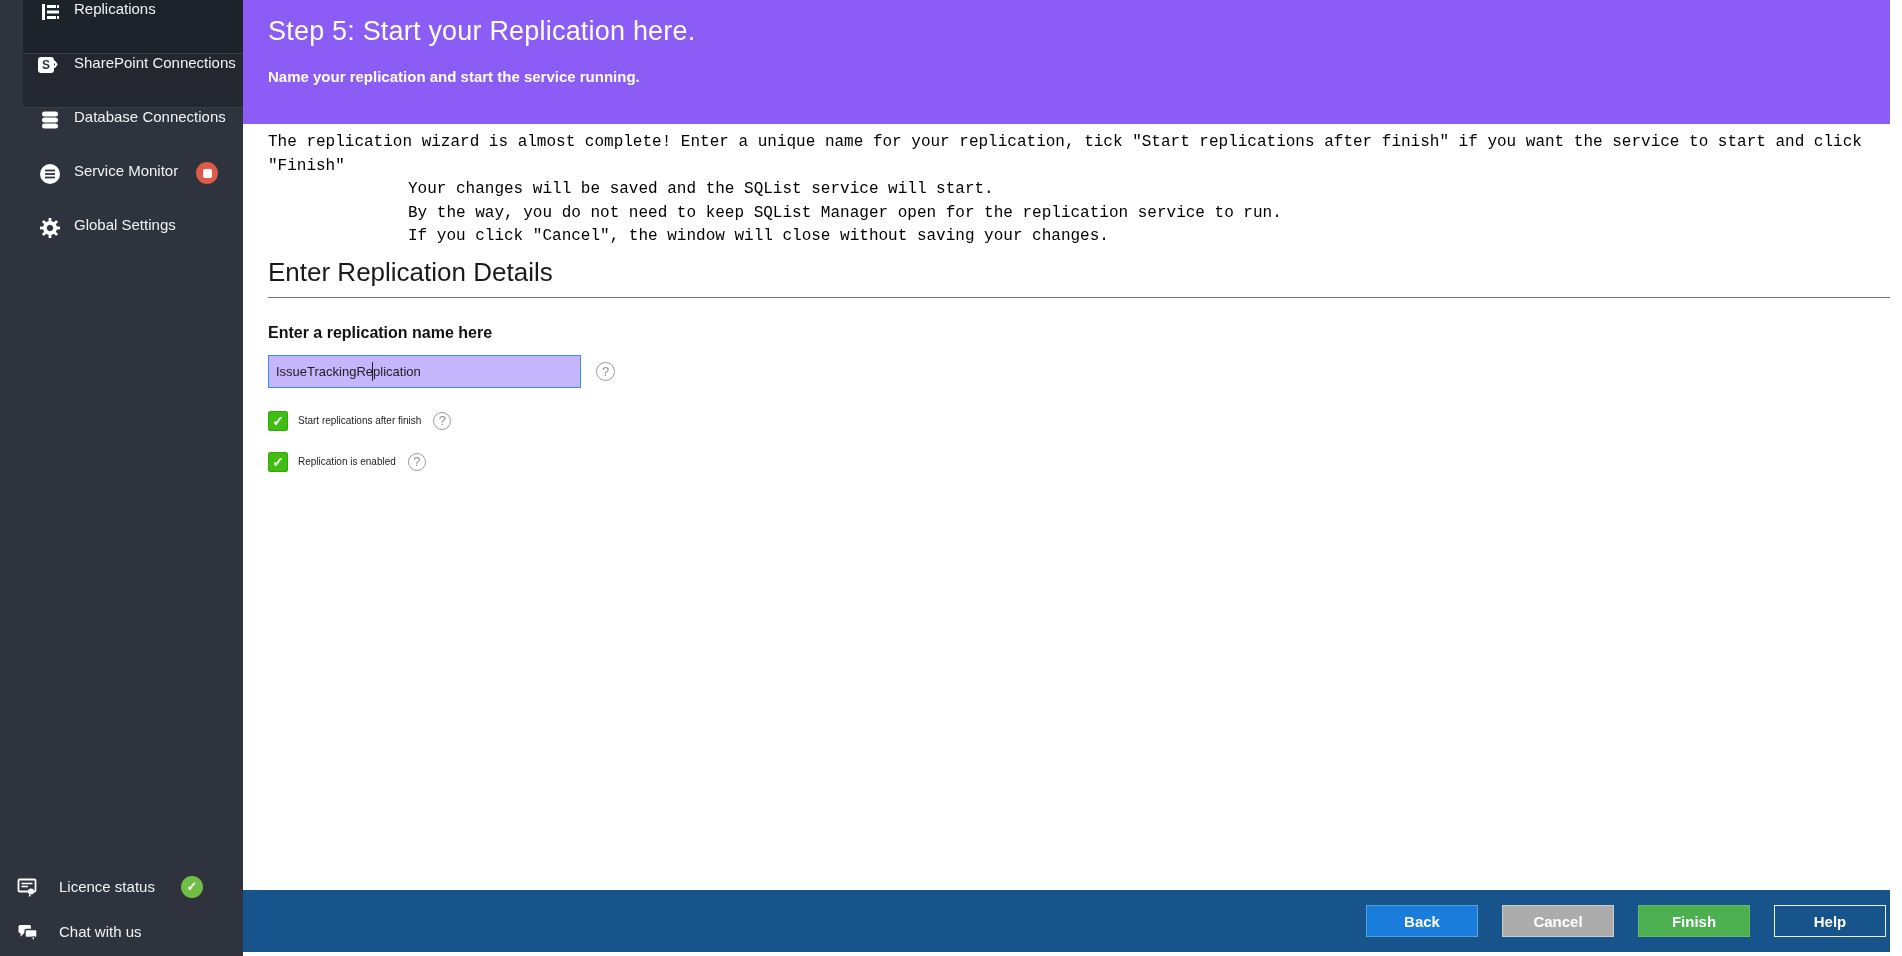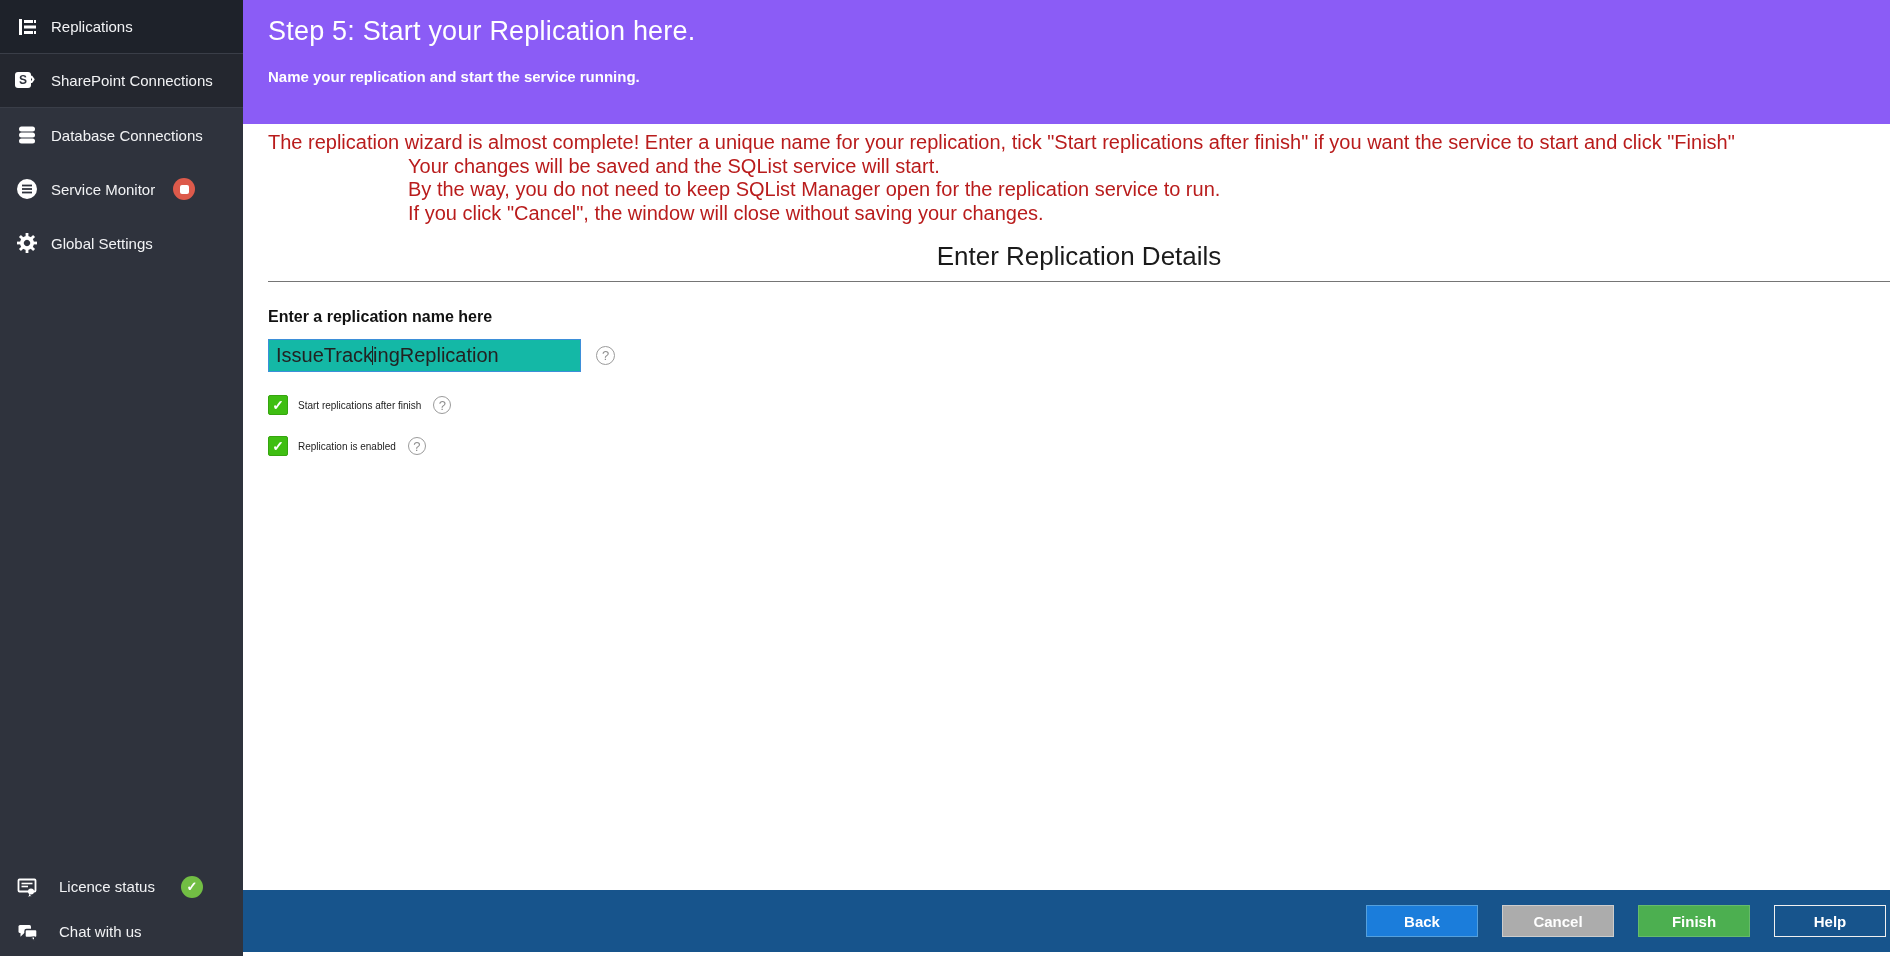--- a/index.html
+++ b/index.html
@@ -2,22 +2,22 @@
 <html><head>
 <meta charset="utf-8">
 <style>
   * { margin:0; padding:0; box-sizing:border-box; }
   html,body { background:#e8e8e8; }
   body { font-family:"Liberation Sans", sans-serif; }
   .app { position:relative; width:1902px; height:956px; background:#ffffff; overflow:hidden; }
 
   
   .sidebar { position:absolute; left:0; top:0; width:243px; height:956px; background:#2F333D; }
-  .nav-item { height:54px; display:flex; align-items:center; padding-left:15px; gap:12px;
-              color:#F2F3F5; font-size:15px; cursor:default; }
+  .nav-item { height:54px; display:flex; padding-left:15px; gap:12px;
+              color:#F2F3F5; font-size:15px; cursor:default;margin-left:23px; }
   .nav-item.active   { background:#1E222A; border-bottom:1px solid #3A3E48; }
   .nav-item.secondary{ background:#24272F; border-bottom:1px solid #3A3E48; }
   .icon-box { width:24px; height:24px; display:flex; align-items:center; justify-content:center; flex:none; }
 
   .sp-icon { position:relative; width:24px; height:20px; }
   .sp-box { position:absolute; left:0; top:1px; width:16px; height:16px; background:#fff; border-radius:3px;
             color:#2F333D; font-weight:bold; font-size:12px; display:flex; align-items:center; justify-content:center; }
   .sp-chev { position:absolute; left:14px; top:-4px; color:#fff; font-weight:bold; font-size:19px; }
 
   .badge { width:22px; height:22px; border-radius:50%; display:flex; align-items:center; justify-content:center; flex:none; margin-left:6px; }
@@ -29,29 +29,29 @@
   .footer-item { height:45px; display:flex; align-items:center; padding-left:15px; gap:20px; color:#F2F3F5; font-size:15px; }
 
   
   .header { position:absolute; left:243px; right:12px; top:0; height:144px; background:#8b5cf6;
             color:#fff; padding:16px 0 0 25px; }
   .header-title { font-size:27px; font-weight:400; letter-spacing:0.2px; }
   .header-sub { margin-top:21px; font-size:15px; font-weight:bold; }
 
   
   .content { position:absolute; left:243px; right:12px; top:124px; bottom:66px; background:#fff; padding:7px 0 0 25px; }
-  .intro-line { font-size:20px; line-height:23.5px; color:#b91c1c; }
+  .intro-line { font-size:16px; line-height:23.5px; color:#000000;font-family:Liberation Mono, monospace; }
   .intro-line.indent { padding-left:140px; }
-  .section-title { margin-top:16px; font-size:26px; font-weight:300; color:#1a1a1a;text-align:center; }
+  .section-title { margin-top:8px; font-size:26px; font-weight:300; color:#1a1a1a; }
   .section-rule { margin-top:9px; border-bottom:1px solid #757575; width:100%; }
   .field-label { margin-top:26px; font-size:16px; font-weight:bold; color:#111; }
   .input-row { margin-top:13px; display:flex; align-items:center; gap:15px; }
   .name-input-wrap { position:relative; width:313px; }
-  .name-input { width:313px; height:33px; border:1.5px solid #3D8FD9; background:#14b8a6;
-                font-family:"Liberation Sans", sans-serif; font-size:20px; color:#222; padding:0 6px 0 7px; outline:none; }
+  .name-input { width:313px; height:33px; border:1.5px solid #3D8FD9; background:#c4b5fd;
+                font-family:"Liberation Sans", sans-serif; font-size:13px; color:#222; padding:0 6px 0 7px; outline:none; }
   .caret { position:absolute; left:104px; top:7px; width:1px; height:19px; background:#222; }
   .help-circle { width:19px; height:19px; border:1.5px solid #9B9B9B; border-radius:50%; color:#8F8F8F;
                  font-size:13px; display:flex; align-items:center; justify-content:center; flex:none; }
   .check-row { display:flex; align-items:center; gap:10px; }
   .check-row.first { margin-top:23px; }
   .check-row.second{ margin-top:21px; }
   .checkbox { width:20px; height:20px; background:#3FBE12; border:1px solid #36A50F; border-radius:2px;
               color:#fff; font-size:14px; font-weight:bold; display:flex; align-items:center; justify-content:center; }
   .check-label { font-size:10px; color:#1c1c1c; }
   .check-row .help-circle { width:18px; height:18px; margin-left:2px; }

